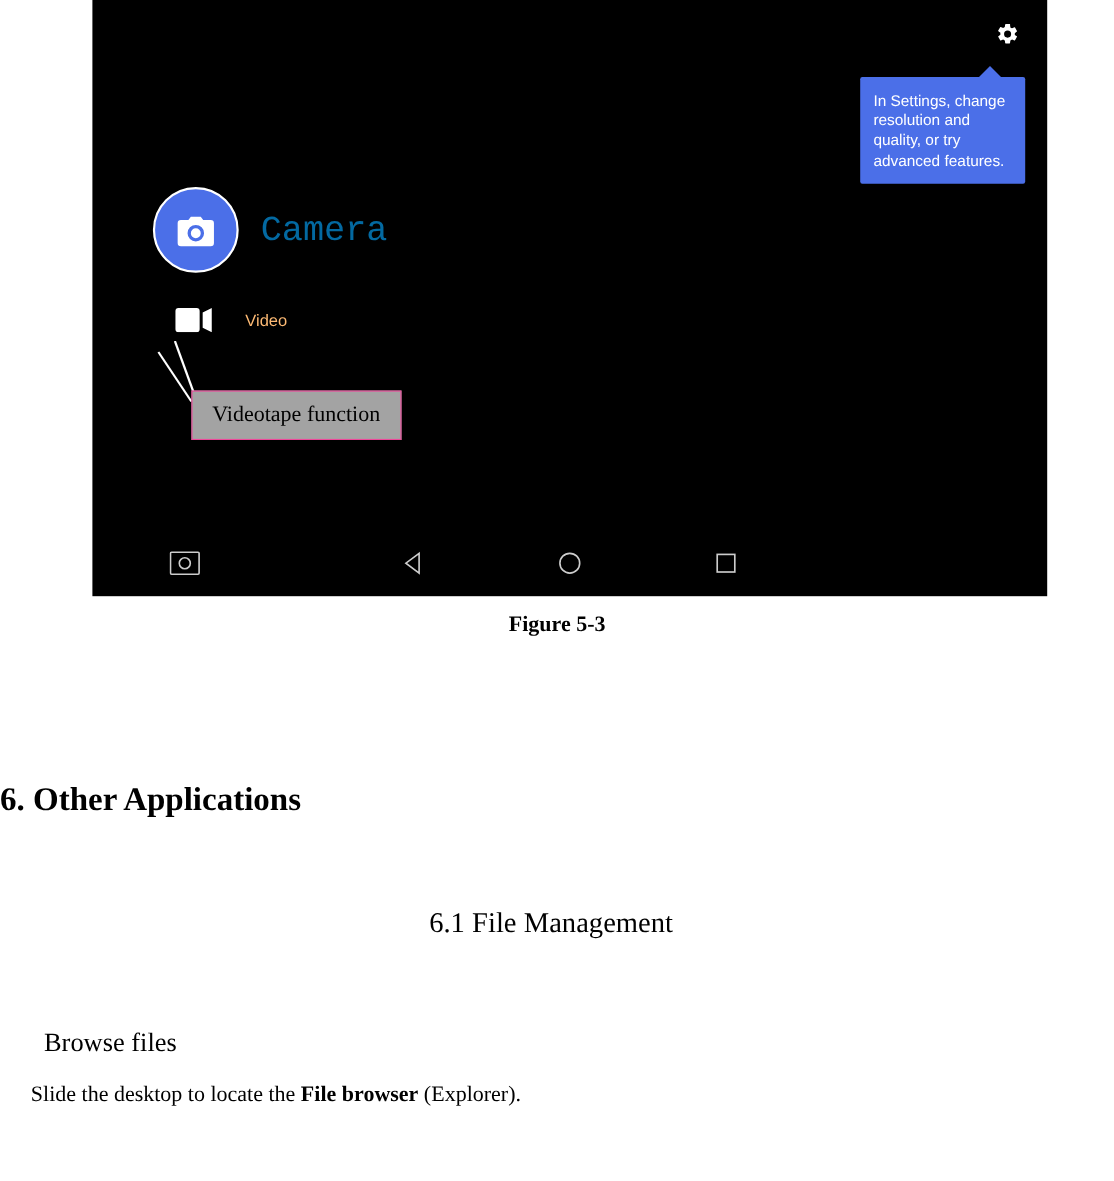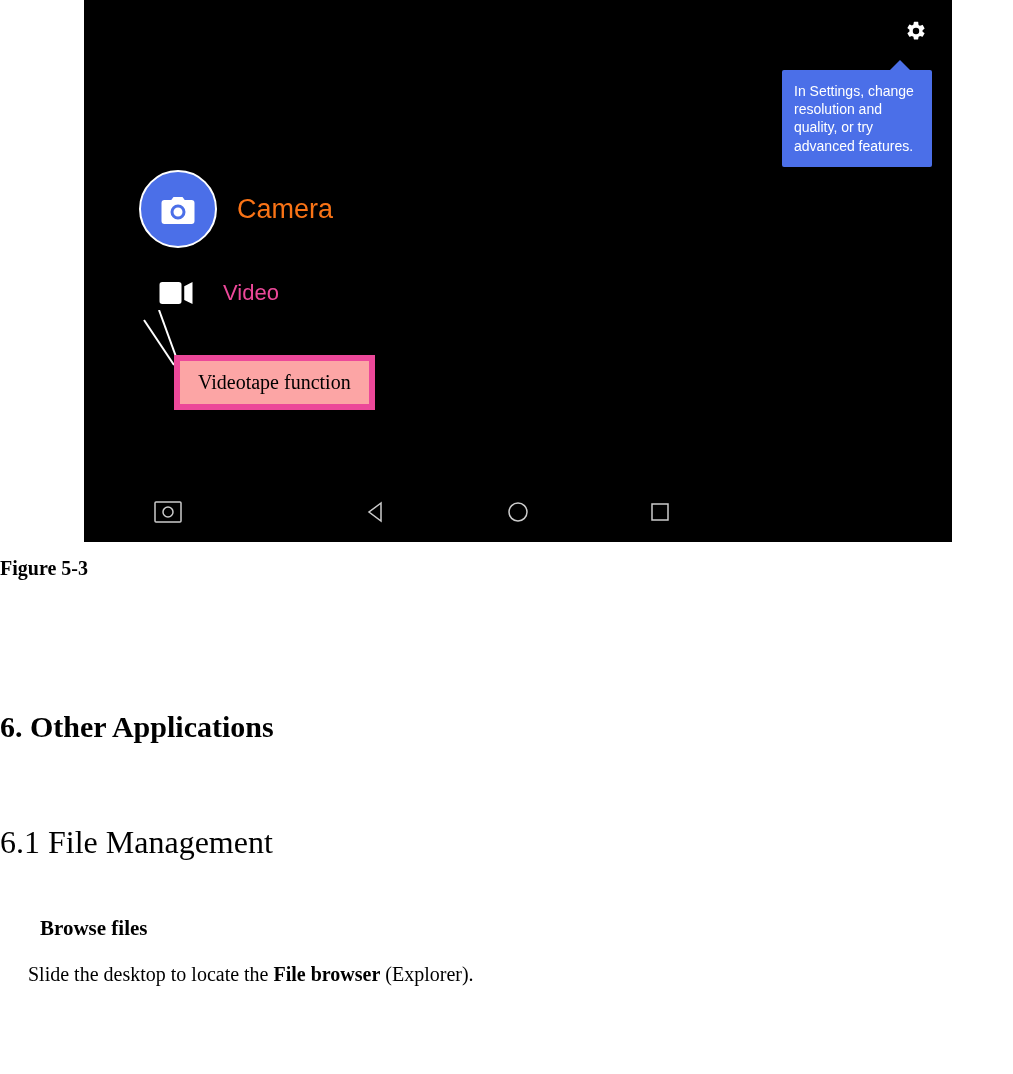--- a/index.html
+++ b/index.html
@@ -60,62 +60,62 @@
       height: 78px;
       border-radius: 50%;
       background: #4B6FE8;
       border: 2px solid #ffffff;
       display: flex;
       align-items: center;
       justify-content: center;
     }
     .camera-circle svg { width: 36px; height: 30px; }
     .camera-label {
-      color: #f97316;
-      font-family: Liberation Sans, sans-serif;
-      font-size: 27px;
+      color: #0369a1;
+      font-family: Liberation Mono, monospace;
+      font-size: 32px;
       font-weight: 500;
     }
     .video-item {
       position: absolute;
       left: 75px;
       top: 280px;
       display: flex;
       align-items: center;
       gap: 30px;
     }
     .video-icon {
       width: 34px;
       height: 22px;
     }
     .video-icon svg { width: 100%; height: 100%; }
     .video-label {
-      color: #ec4899;
+      color: #fdba74;
       font-family: Arial, sans-serif;
-      font-size: 22px;
+      font-size: 15px;
       font-weight: 500;
     }
     .annotation-line {
       position: absolute;
       left: 40px;
       top: 310px;
       width: 60px;
       height: 60px;
       pointer-events: none;
     }
     .annotation-box {
       position: absolute;
       left: 90px;
       top: 355px;
-      background: #fca5a5;
+      background: #a3a3a3;
       color: #000000;
       font-family: "Times New Roman", Times, serif;
       font-size: 20px;
       padding: 10px 18px;
-      border: 6px solid #ec4899;
+      border: 1px solid #ec4899;
     }
     .nav-bar {
       position: absolute;
       bottom: 10px;
       left: 0;
       right: 0;
       height: 40px;
       display: flex;
       align-items: center;
       justify-content: space-between;
@@ -128,44 +128,46 @@
       gap: 120px;
     }
     .nav-back, .nav-home, .nav-recent {
       width: 22px;
       height: 22px;
     }
     .nav-back svg, .nav-home svg, .nav-recent svg, .nav-camera-icon svg {
       width: 100%; height: 100%;
     }
     .figure-caption {
+      text-align: center;
       font-weight: bold;
       font-size: 20px;
       margin-top: 15px;
       font-family: "Times New Roman", Times, serif;
     }
     .content {
       padding: 0 11px 0 0;
       margin-top: 130px;
     }
     .h1-section {
       font-size: 30px;
       font-weight: bold;
       margin-bottom: 80px;
       font-family: "Times New Roman", Times, serif;
     }
     .h2-section {
-      font-size: 32px;
+      font-size: 26px;
       font-weight: normal;
-      margin-bottom: 55px;
-      font-family: "Times New Roman", Times, serif;
+      margin-bottom: 81px;
+      font-family: "Times New Roman", Times, serif;
+      text-align: center;
     }
     .h3-sub {
-      font-size: 21px;
-      font-weight: bold;
+      font-size: 24px;
+      font-weight: normal;
       margin-left: 40px;
       margin-bottom: 18px;
       font-family: "Times New Roman", Times, serif;
     }
     .body-text {
       font-size: 20px;
       margin-left: 28px;
       margin-right: 0;
       margin-bottom: 16px;
       line-height: 1.5;

